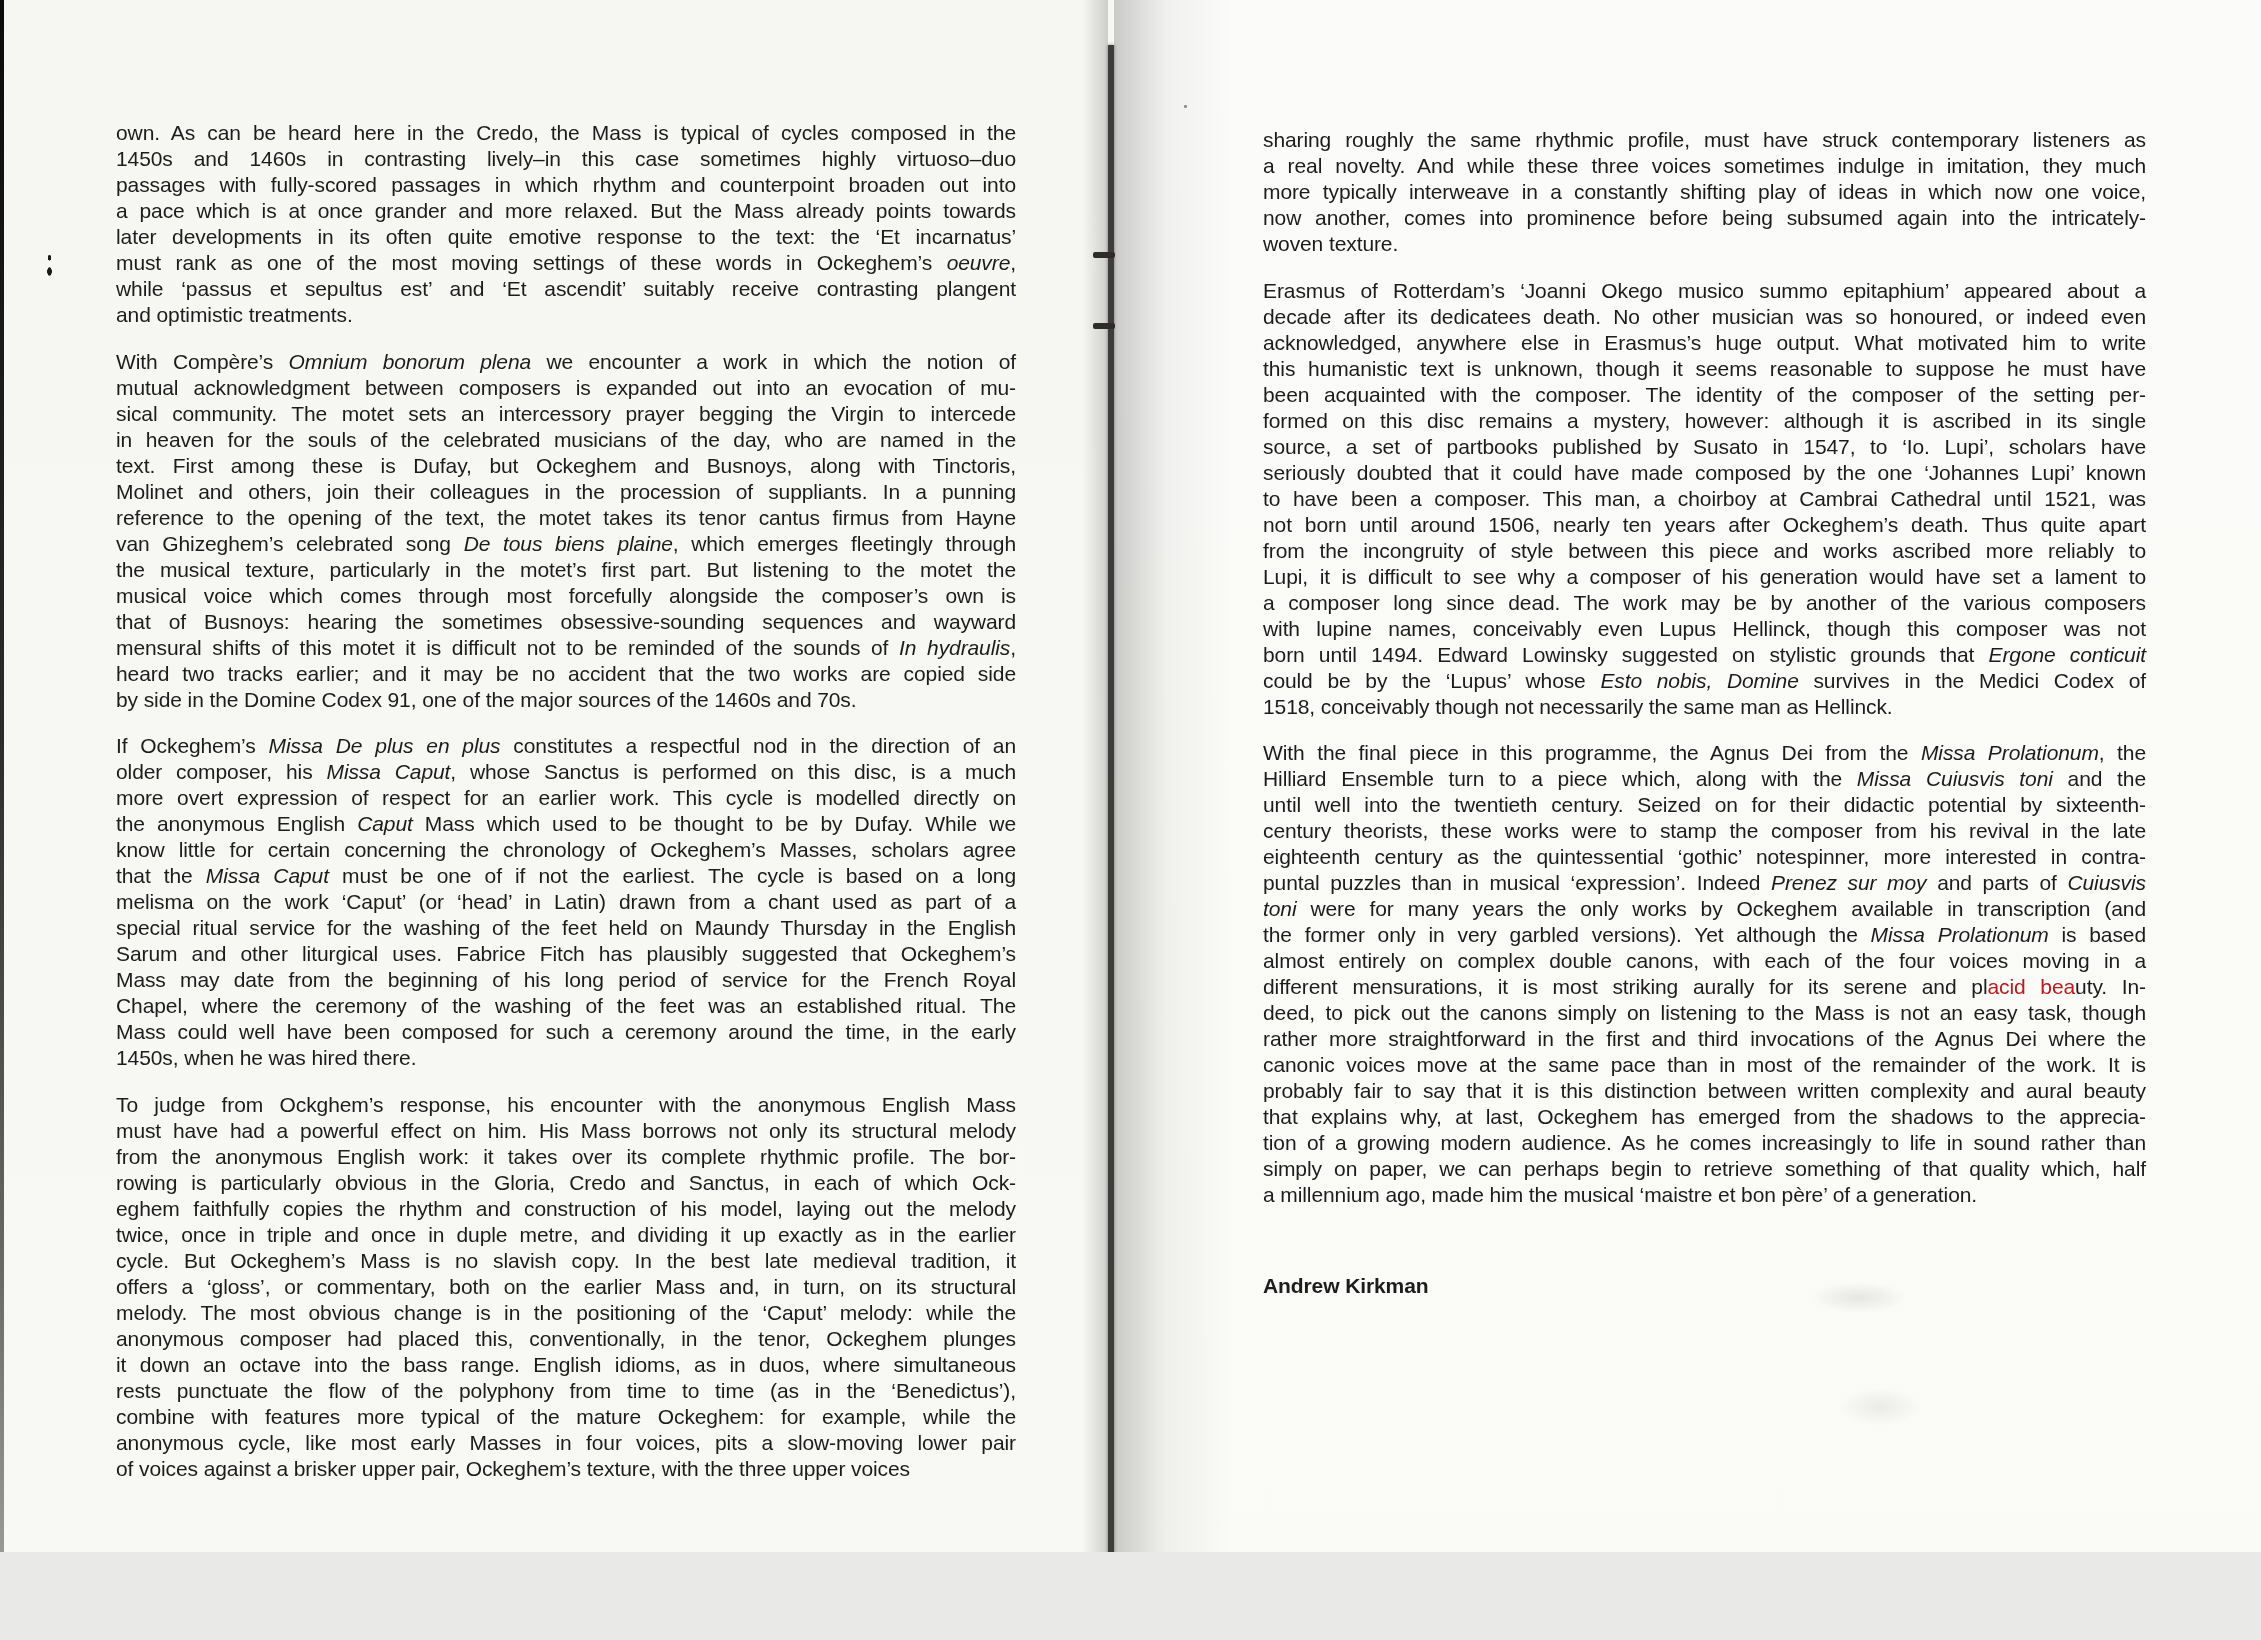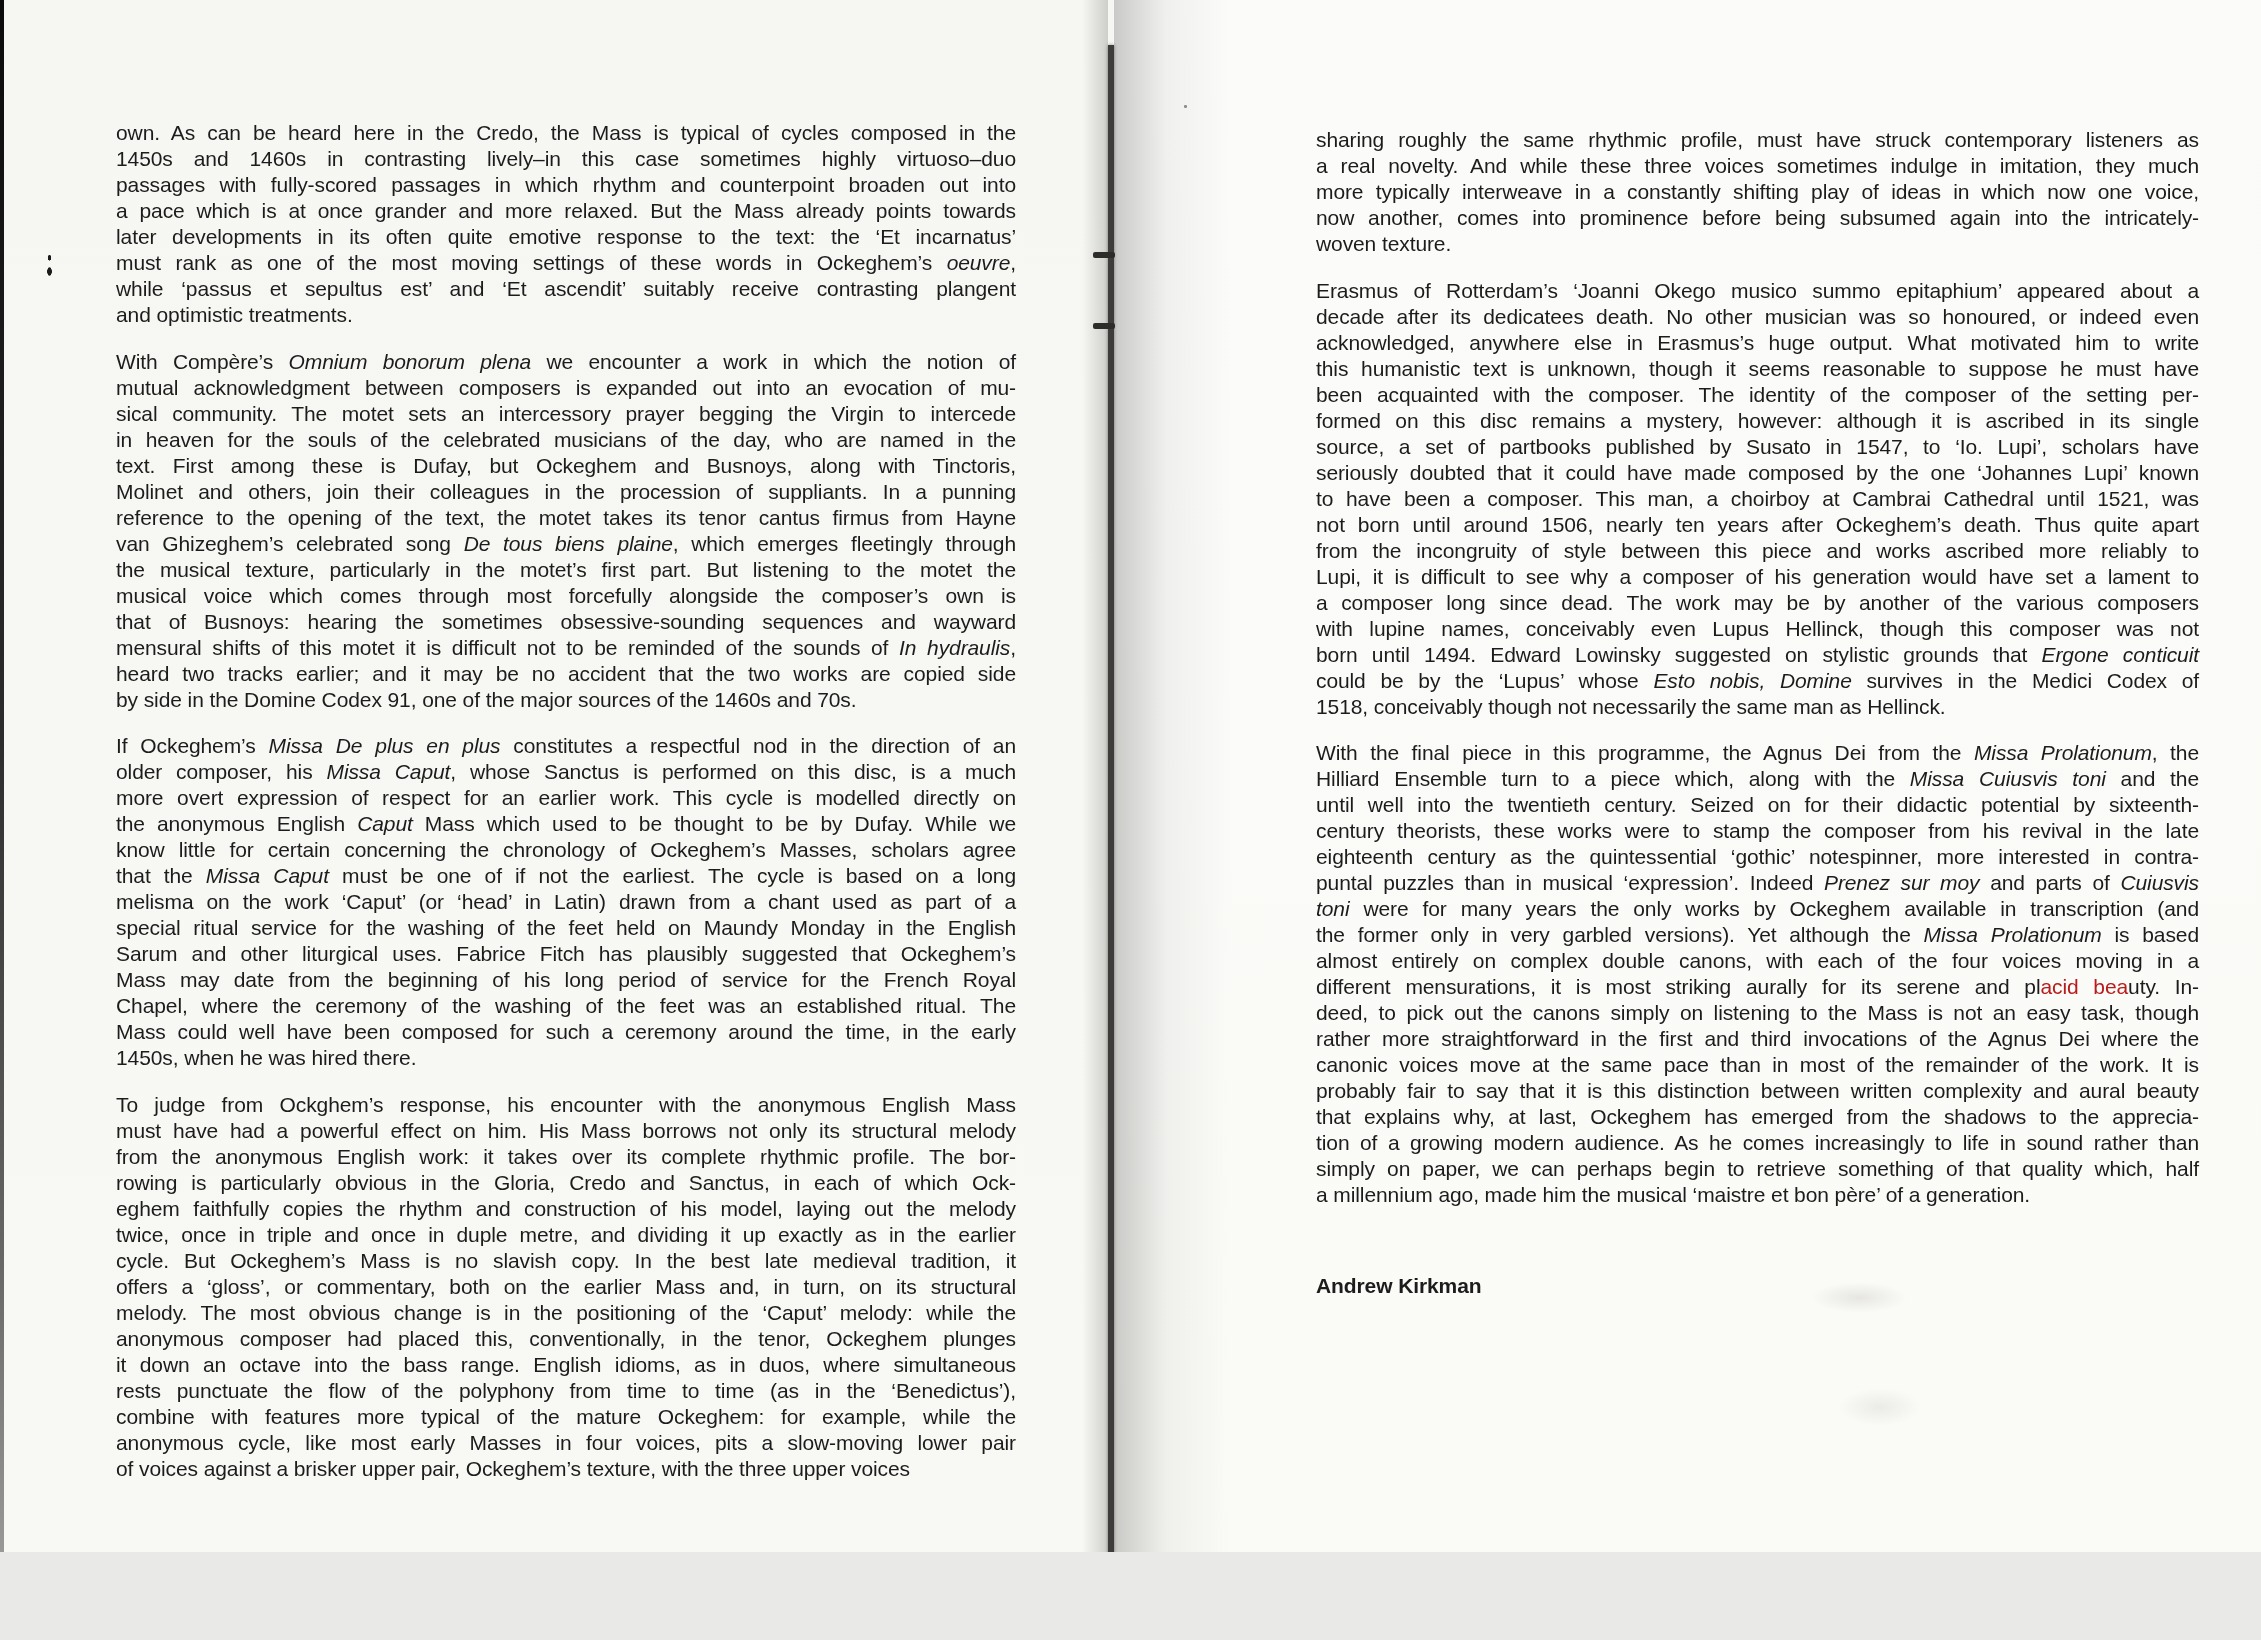--- a/index.html
+++ b/index.html
@@ -67,21 +67,21 @@
 
   
   .page-text {
     position: absolute;
     font-size: 21px;
     line-height: 26px;
     letter-spacing: -0.1px;
     color: #1c1c1c;
   }
   .page-text.left-text  { left: 116px;  top: 120px; width: 900px; }
-  .page-text.right-text { left: 1316px; top: 127px; width: 883px; }
+  .page-text.right-text { left: 1263px; top: 127px; width: 883px; }
   .para { margin: 0 0 20.5px 0; }
   .line { text-align: justify; text-align-last: justify; text-justify: inter-word; }
   .line.last { text-align-last: left; }
   .line i { font-style: italic; }
   .faded { color: #b91c1c; }
   .signature { font-weight: bold; margin-top: 18px; font-size: 21px; }
 </style>
 </head>
 <body>
 
@@ -131,21 +131,21 @@
         <div class="line last">by side in the Domine Codex 91, one of the major sources of the 1460s and 70s.</div>
       </div>
       <div class="para">
         <div class="line">If Ockeghem’s <i>Missa De plus en plus</i> constitutes a respectful nod in the direction of an</div>
         <div class="line">older composer, his <i>Missa Caput</i>, whose Sanctus is performed on this disc, is a much</div>
         <div class="line">more overt expression of respect for an earlier work. This cycle is modelled directly on</div>
         <div class="line">the anonymous English <i>Caput</i> Mass which used to be thought to be by Dufay. While we</div>
         <div class="line">know little for certain concerning the chronology of Ockeghem’s Masses, scholars agree</div>
         <div class="line">that the <i>Missa Caput</i> must be one of if not the earliest. The cycle is based on a long</div>
         <div class="line">melisma on the work ‘Caput’ (or ‘head’ in Latin) drawn from a chant used as part of a</div>
-        <div class="line">special ritual service for the washing of the feet held on Maundy Monday in the English</div>
+        <div class="line">special ritual service for the washing of the feet held on Maundy Thursday in the English</div>
         <div class="line">Sarum and other liturgical uses. Fabrice Fitch has plausibly suggested that Ockeghem’s</div>
         <div class="line">Mass may date from the beginning of his long period of service for the French Royal</div>
         <div class="line">Chapel, where the ceremony of the washing of the feet was an established ritual. The</div>
         <div class="line">Mass could well have been composed for such a ceremony around the time, in the early</div>
         <div class="line last">1450s, when he was hired there.</div>
       </div>
       <div class="para">
         <div class="line">To judge from Ockghem’s response, his encounter with the anonymous English Mass</div>
         <div class="line">must have had a powerful effect on him. His Mass borrows not only its structural melody</div>
         <div class="line">from the anonymous English work: it takes over its complete rhythmic profile. The bor-</div>

